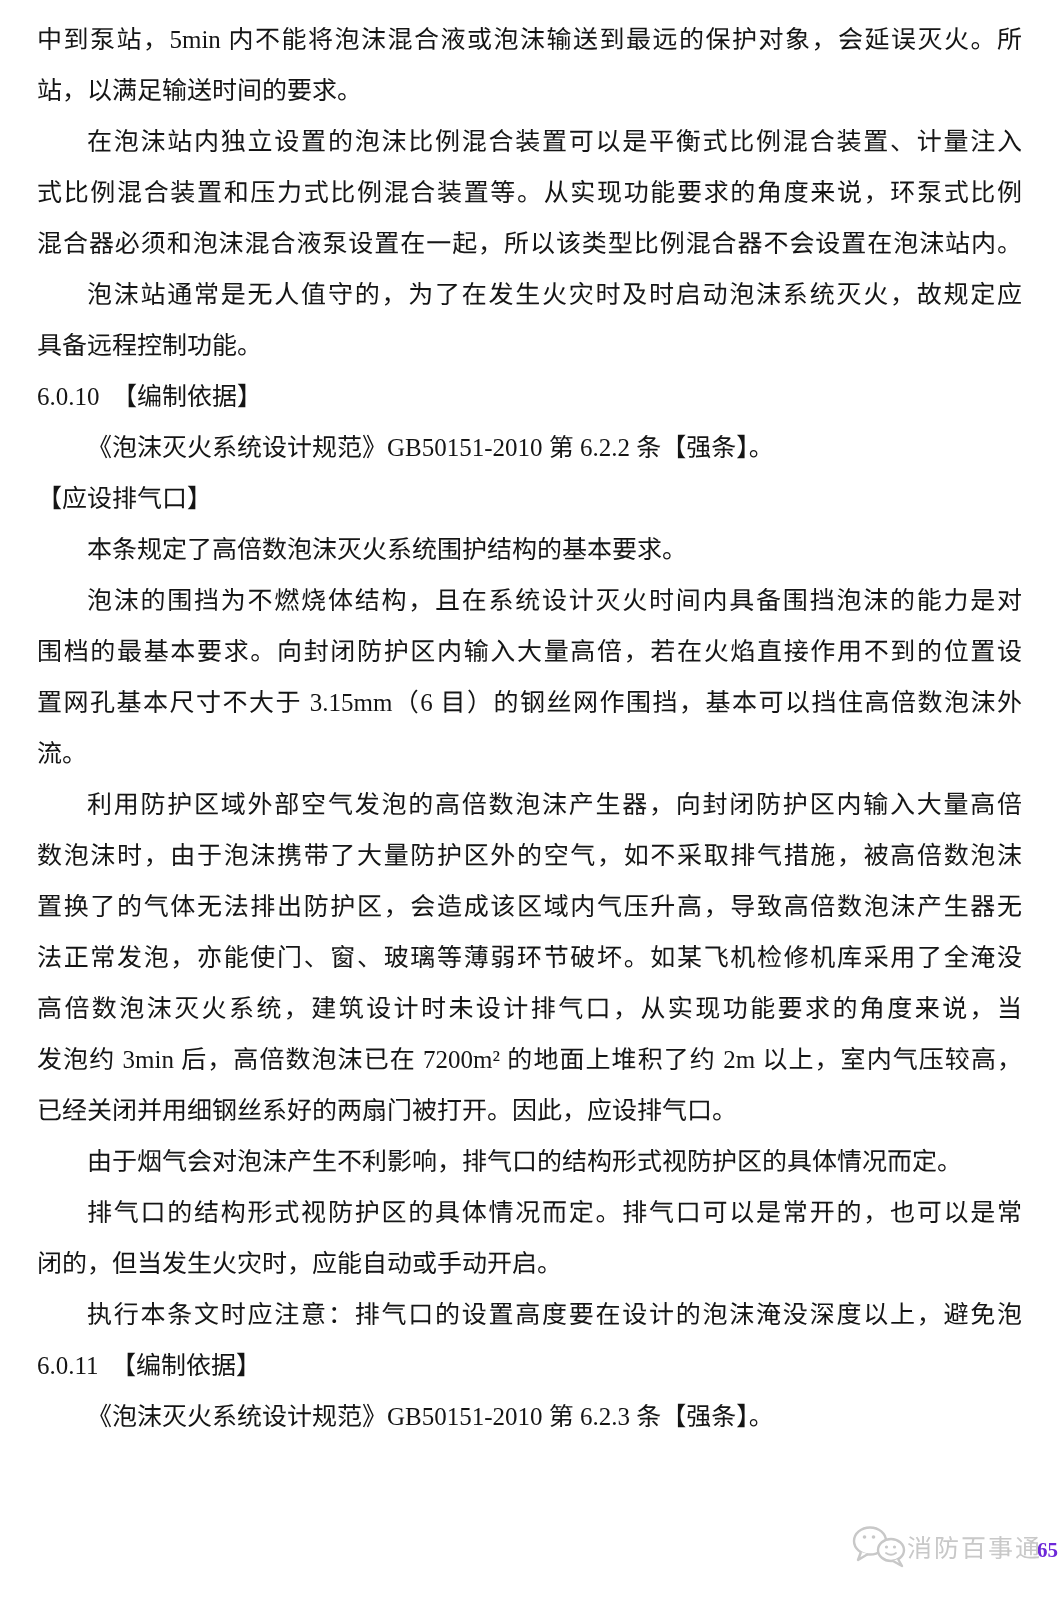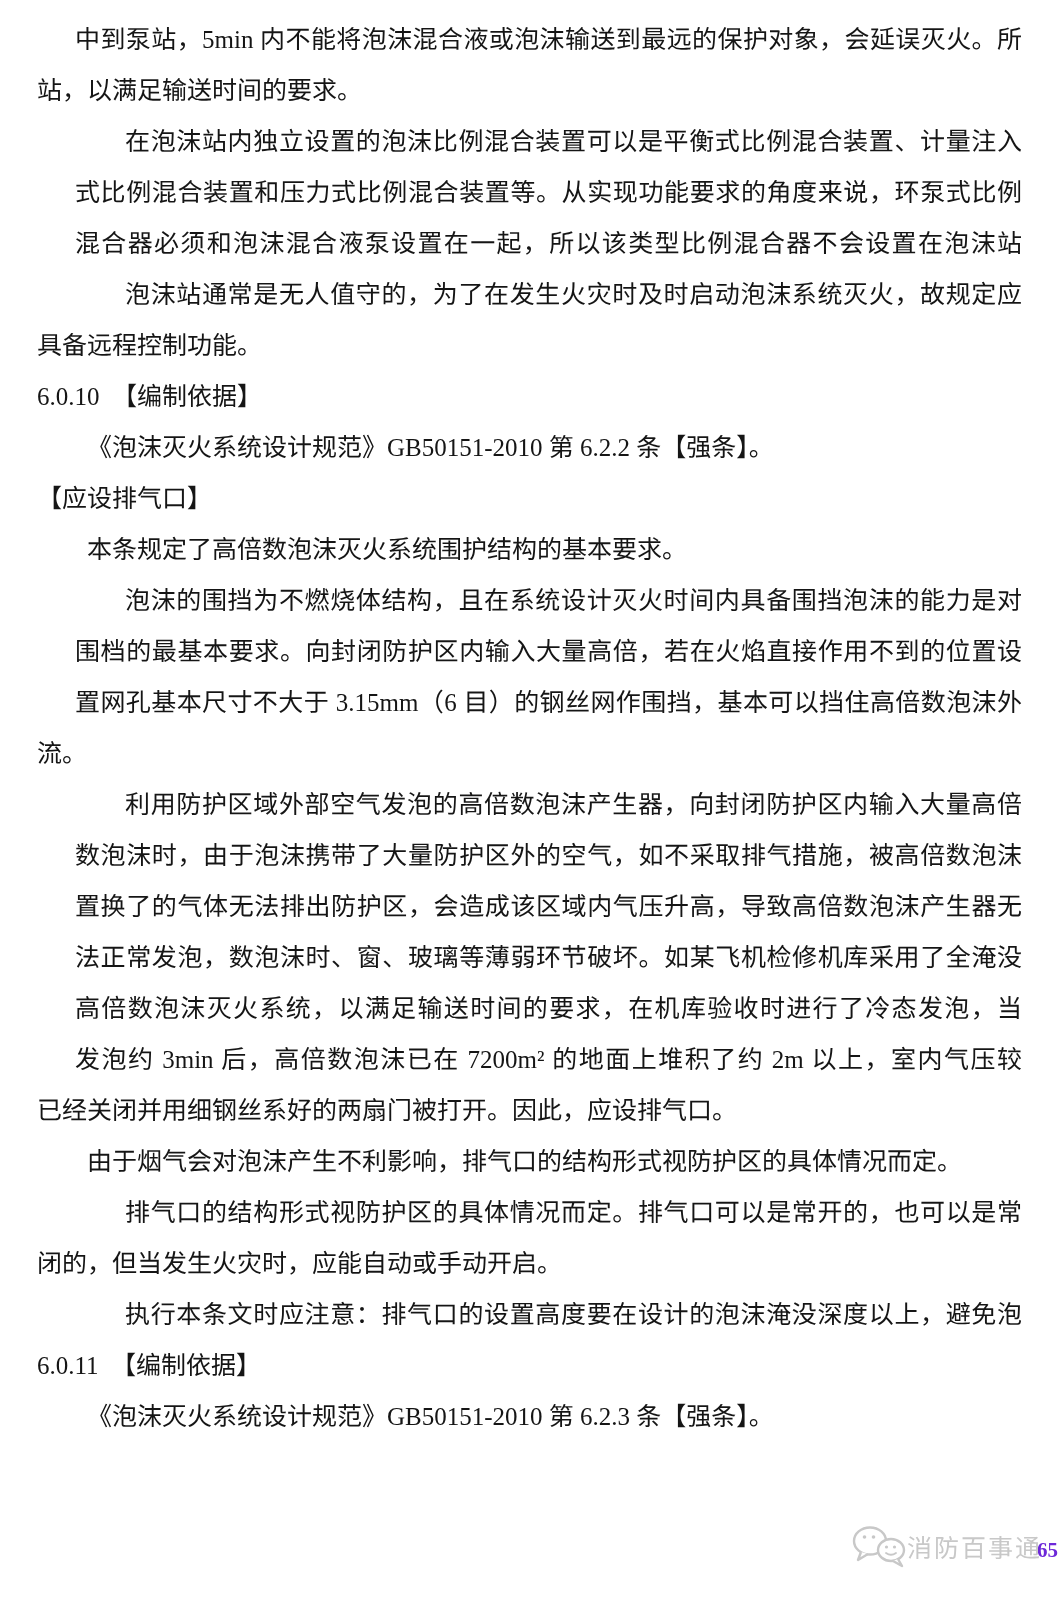--- a/index.html
+++ b/index.html
@@ -21,21 +21,21 @@
   .line {
     height: 51px;
     line-height: 51px;
     font-size: 25px;
     text-align: justify;
     text-align-last: left;
     text-justify: distribute;
     overflow: hidden;
     white-space: normal;
   }
-  .line.just { text-align-last: justify; margin-left: 38px; }
+  .line.just { text-align-last: justify; }
   .line.ind  { text-indent: 2em; }
   .pagenum {
     position: absolute;
     left: 0;
     right: 0;
     top: 1538px;
     text-align: right;
     font-size: 21px;
     font-weight: 700;
     color: #6d28d9;
@@ -71,22 +71,22 @@
       <div class="line ind">《泡沫灭火系统设计规范》GB50151-2010 第 6.2.2 条【强条】。</div>
       <div class="line">【应设排气口】</div>
       <div class="line ind">本条规定了高倍数泡沫灭火系统围护结构的基本要求。</div>
       <div class="line ind just">泡沫的围挡为不燃烧体结构，且在系统设计灭火时间内具备围挡泡沫的能力是对</div>
       <div class="line just">围档的最基本要求。向封闭防护区内输入大量高倍，若在火焰直接作用不到的位置设</div>
       <div class="line just">置网孔基本尺寸不大于 3.15mm（6 目）的钢丝网作围挡，基本可以挡住高倍数泡沫外</div>
       <div class="line">流。</div>
       <div class="line ind just">利用防护区域外部空气发泡的高倍数泡沫产生器，向封闭防护区内输入大量高倍</div>
       <div class="line just">数泡沫时，由于泡沫携带了大量防护区外的空气，如不采取排气措施，被高倍数泡沫</div>
       <div class="line just">置换了的气体无法排出防护区，会造成该区域内气压升高，导致高倍数泡沫产生器无</div>
-      <div class="line just">法正常发泡，数泡沫时、窗、玻璃等薄弱环节破坏。如某飞机检修机库采用了全淹没</div>
-      <div class="line just">高倍数泡沫灭火系统，以满足输送时间的要求，在机库验收时进行了冷态发泡，当</div>
+      <div class="line just">法正常发泡，亦能使门、窗、玻璃等薄弱环节破坏。如某飞机检修机库采用了全淹没</div>
+      <div class="line just">高倍数泡沫灭火系统，建筑设计时未设计排气口，从实现功能要求的角度来说，当</div>
       <div class="line just">发泡约 3min 后，高倍数泡沫已在 7200m² 的地面上堆积了约 2m 以上，室内气压较高，</div>
       <div class="line">已经关闭并用细钢丝系好的两扇门被打开。因此，应设排气口。</div>
       <div class="line ind">由于烟气会对泡沫产生不利影响，排气口的结构形式视防护区的具体情况而定。</div>
       <div class="line ind just">排气口的结构形式视防护区的具体情况而定。排气口可以是常开的，也可以是常</div>
       <div class="line">闭的，但当发生火灾时，应能自动或手动开启。</div>
       <div class="line ind just">执行本条文时应注意：排气口的设置高度要在设计的泡沫淹没深度以上，避免泡</div>
       <div class="line">6.0.11　【编制依据】</div>
       <div class="line ind">《泡沫灭火系统设计规范》GB50151-2010 第 6.2.3 条【强条】。</div>
     </div>
 

